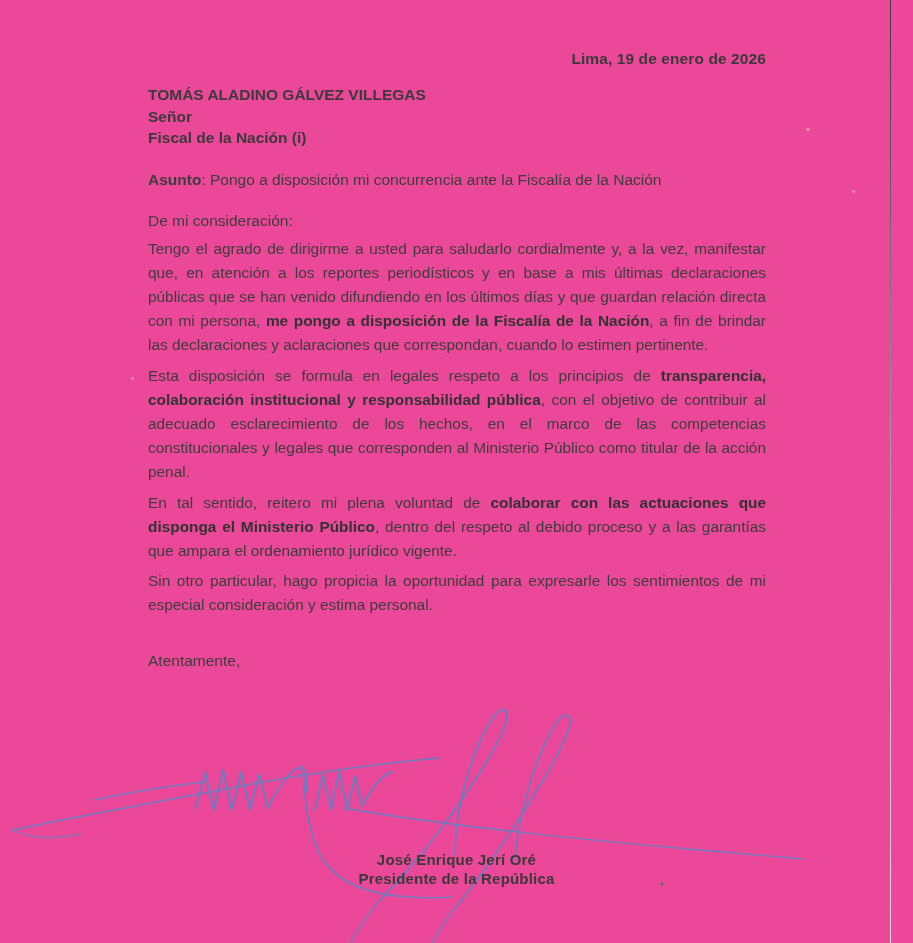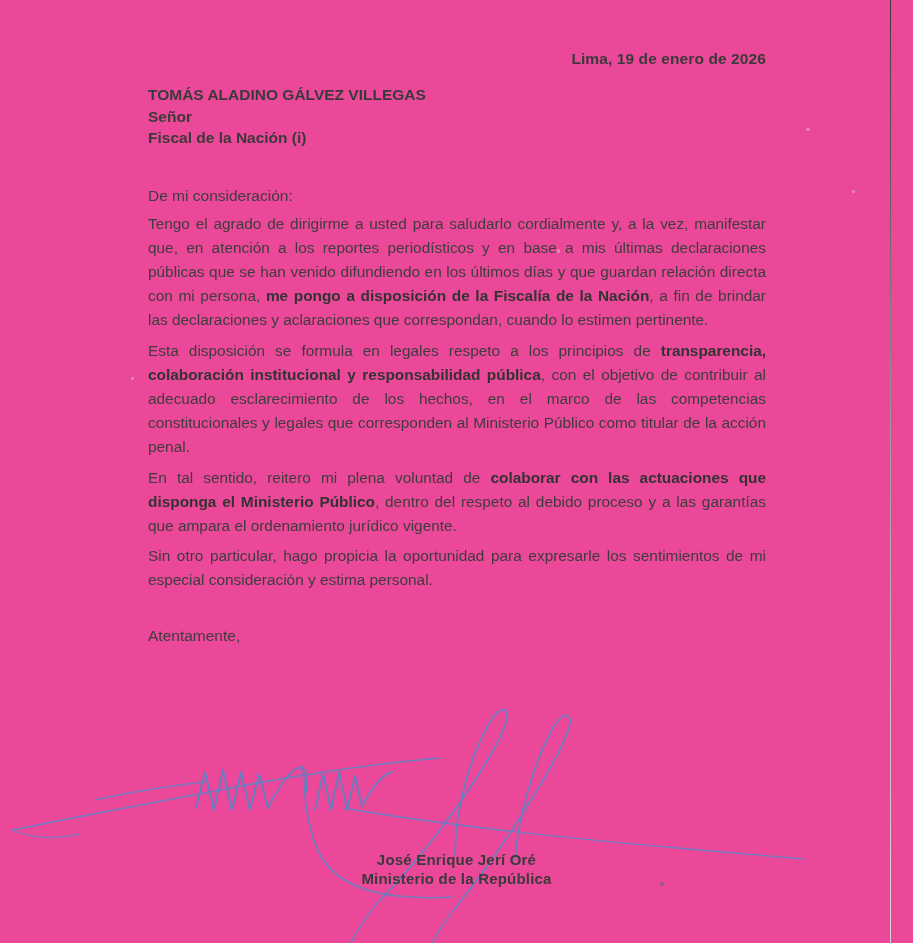--- a/index.html
+++ b/index.html
@@ -74,21 +74,21 @@
 
   .asunto {
     margin-top: 20px;
     font-size: 15.5px;
     line-height: 21px;
     color: #3d3d3d;
   }
   .asunto b { font-weight: bold; }
 
   .saludo {
-    margin-top: 36px;
+    margin-top: 20px;
     font-size: 15.5px;
     line-height: 21px;
     color: #3d3d3d;
   }
 
   p.para {
     margin: 6px 0 0 0;
     font-size: 15.4px;
     line-height: 24.2px;
     text-align: justify;
@@ -159,20 +159,23 @@
 
   <div class="content">
 
     <div class="addressee">
       <div>TOMÁS ALADINO GÁLVEZ VILLEGAS</div>
       <div>Señor</div>
       <div>Fiscal de la Nación (i)</div>
     </div>
 
 
+    <div class="asunto">
+      <b>Asunto</b><span>: </span><span>Pongo a disposición mi concurrencia ante la Fiscalía de la Nación</span>
+    </div>
 
     <div class="saludo">De mi consideración:</div>
 
     <p class="para"><span>Tengo el agrado de dirigirme a usted para saludarlo cordialmente y, a la vez, manifestar que, en atención a los reportes periodísticos y en base a mis últimas declaraciones públicas que se han venido difundiendo en los últimos días y que guardan relación directa con mi persona, </span><b>me pongo a disposición de la Fiscalía de la Nación</b><span>, a fin de brindar las declaraciones y aclaraciones que correspondan, cuando lo estimen pertinente.</span></p>
 
     <p class="para"><span>Esta disposición se formula en legales respeto a los principios de </span><b>transparencia, colaboración institucional y responsabilidad pública</b><span>, con el objetivo de contribuir al adecuado esclarecimiento de los hechos, en el marco de las competencias constitucionales y legales que corresponden al Ministerio Público como titular de la acción penal.</span></p>
 
     <p class="para"><span>En tal sentido, reitero mi plena voluntad de </span><b>colaborar con las actuaciones que disponga el Ministerio Público</b><span>, dentro del respeto al debido proceso y a las garantías que ampara el ordenamiento jurídico vigente.</span></p>
 
     <p class="para"><span>Sin otro particular, hago propicia la oportunidad para expresarle los sentimientos de mi especial consideración y estima personal.</span></p>
@@ -205,16 +208,16 @@
         <path d="M303 106 C 304 140, 308 175, 322 198 C 338 224, 372 234, 398 236" stroke-width="1.7" opacity="0.9"></path>
         <path d="M398 236 C 420 238, 440 238, 452 237" stroke-width="1.4" opacity="0.85"></path>
 
         <path d="M12 170 C 30 178, 55 180, 80 174" stroke-width="1.3" opacity="0.75"></path>
       </g>
     </svg>
   </div>
 
   <div class="signer-block">
     <div class="name">José Enrique Jerí Oré</div>
-    <div class="role">Ministerio de la República</div>
+    <div class="role">Presidente de la República</div>
   </div>
 
 </div>
 
 </body></html>

